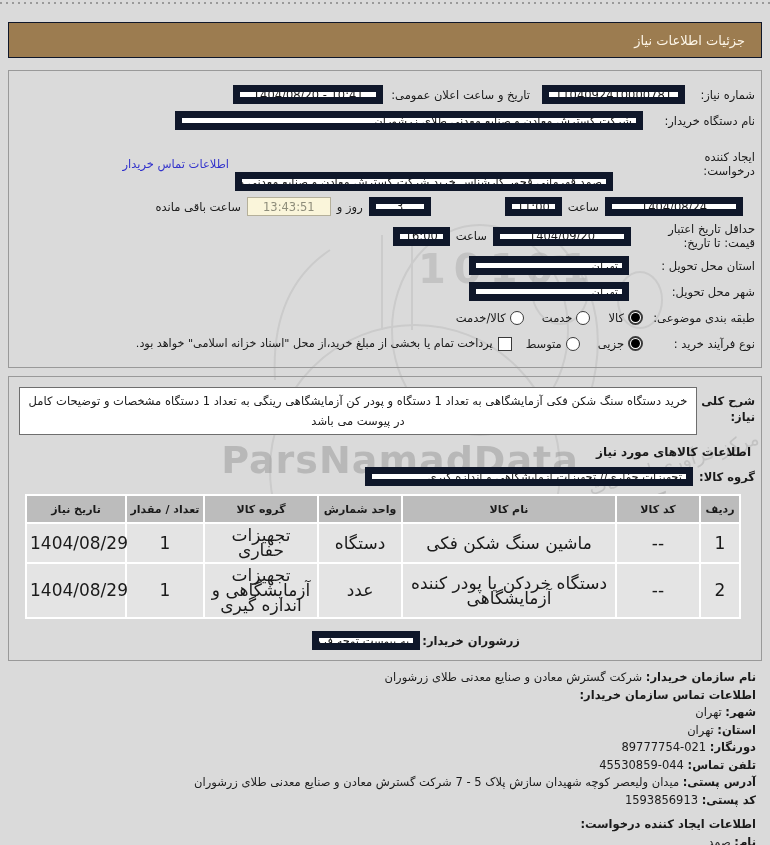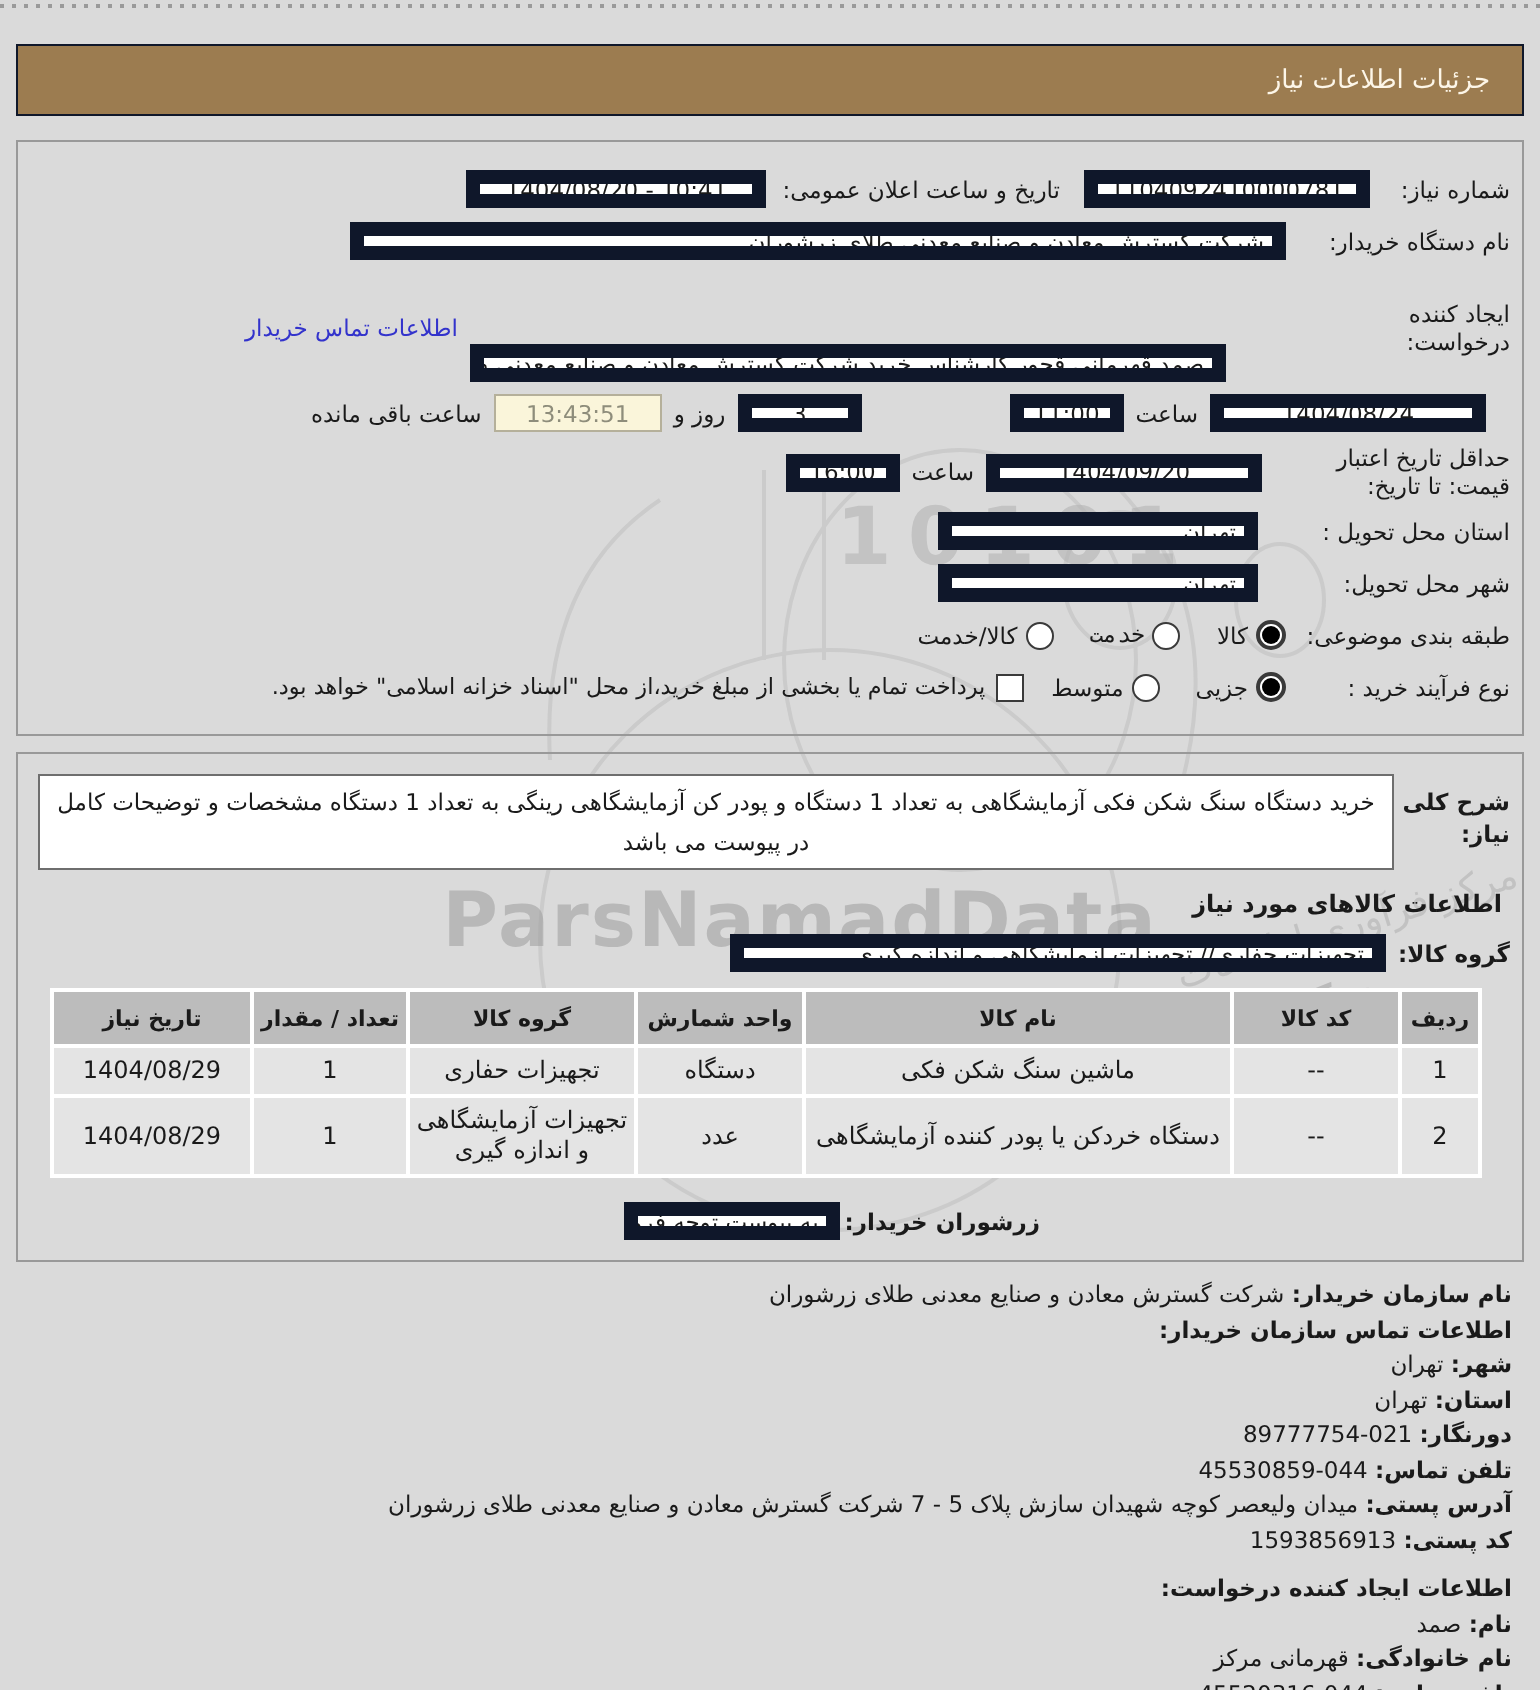--- a/index.html
+++ b/index.html
@@ -45,21 +45,21 @@
   .scope-row{display:flex;align-items:flex-start;margin:2px 0 6px 0;}
   .scope-lbl{width:58px;flex:0 0 58px;font-weight:bold;line-height:16px;padding-top:6px;}
   .scope-box{flex:1;background:#fff;border:1px solid #6e6e6e;min-height:44px;box-sizing:border-box;
     text-align:center;line-height:20px;padding:3px 8px;}
   .sec-heading{font-weight:bold;margin:10px 4px 8px 0;font-size:12px;}
   .group-row{display:flex;align-items:center;margin:2px 0 8px 0;}
   .group-lbl{width:62px;flex:0 0 62px;font-weight:bold;}
   .tbl-wrap{margin:6px 14px 6px 16px;}
   table.items{width:100%;border-collapse:separate;border-spacing:2px;background:#fff;table-layout:fixed;}
   table.items th{background:#bcbcbc;font-weight:bold;font-size:11px;height:22px;padding:2px 3px;}
-  table.items td{background:#e4e4e4;text-align:center;font-size:12px;padding:4px 3px;line-height:15px;}
+  table.items td{background:#e4e4e4;text-align:center;font-size:17px;padding:4px 3px;line-height:15px;}
   .c-row{width:38px;} .c-code{width:82px;} .c-name{width:212px;} .c-unit{width:82px;}
   .c-grp{width:112px;} .c-qty{width:76px;} .c-date{width:98px;}
   .note-row{display:flex;align-items:center;margin:12px 235px 2px 0;}
   .note-lbl{font-weight:bold;margin-left:2px;}
   .note-box{width:108px;}
   
   .contact{margin:8px 14px 0 14px;}
   .cline{margin:1px 0;line-height:16.5px;}
   .cline .val{font-weight:normal;}
 </style>
@@ -145,21 +145,21 @@
       <span class="lblcol">شهر محل تحویل:</span>
       <span class="ibox" style="width:160px;margin-right:14px;">تهران</span>
     </div>
 
     <div class="row">
       <span class="lblcol">طبقه بندی موضوعی:</span>
       <span class="opt" style="margin-left:18px;">
         <span class="radio sel"></span>
         <span>کالا</span>
       </span>
-      <span class="opt" style="margin-left:18px;font-family:Liberation Mono, monospace;">
+      <span class="opt" style="margin-left:18px;">
         <span class="radio"></span>
         <span>خدمت</span>
       </span>
       <span class="opt">
         <span class="radio"></span>
         <span>کالا/خدمت</span>
       </span>
     </div>
 
     <div class="row">

